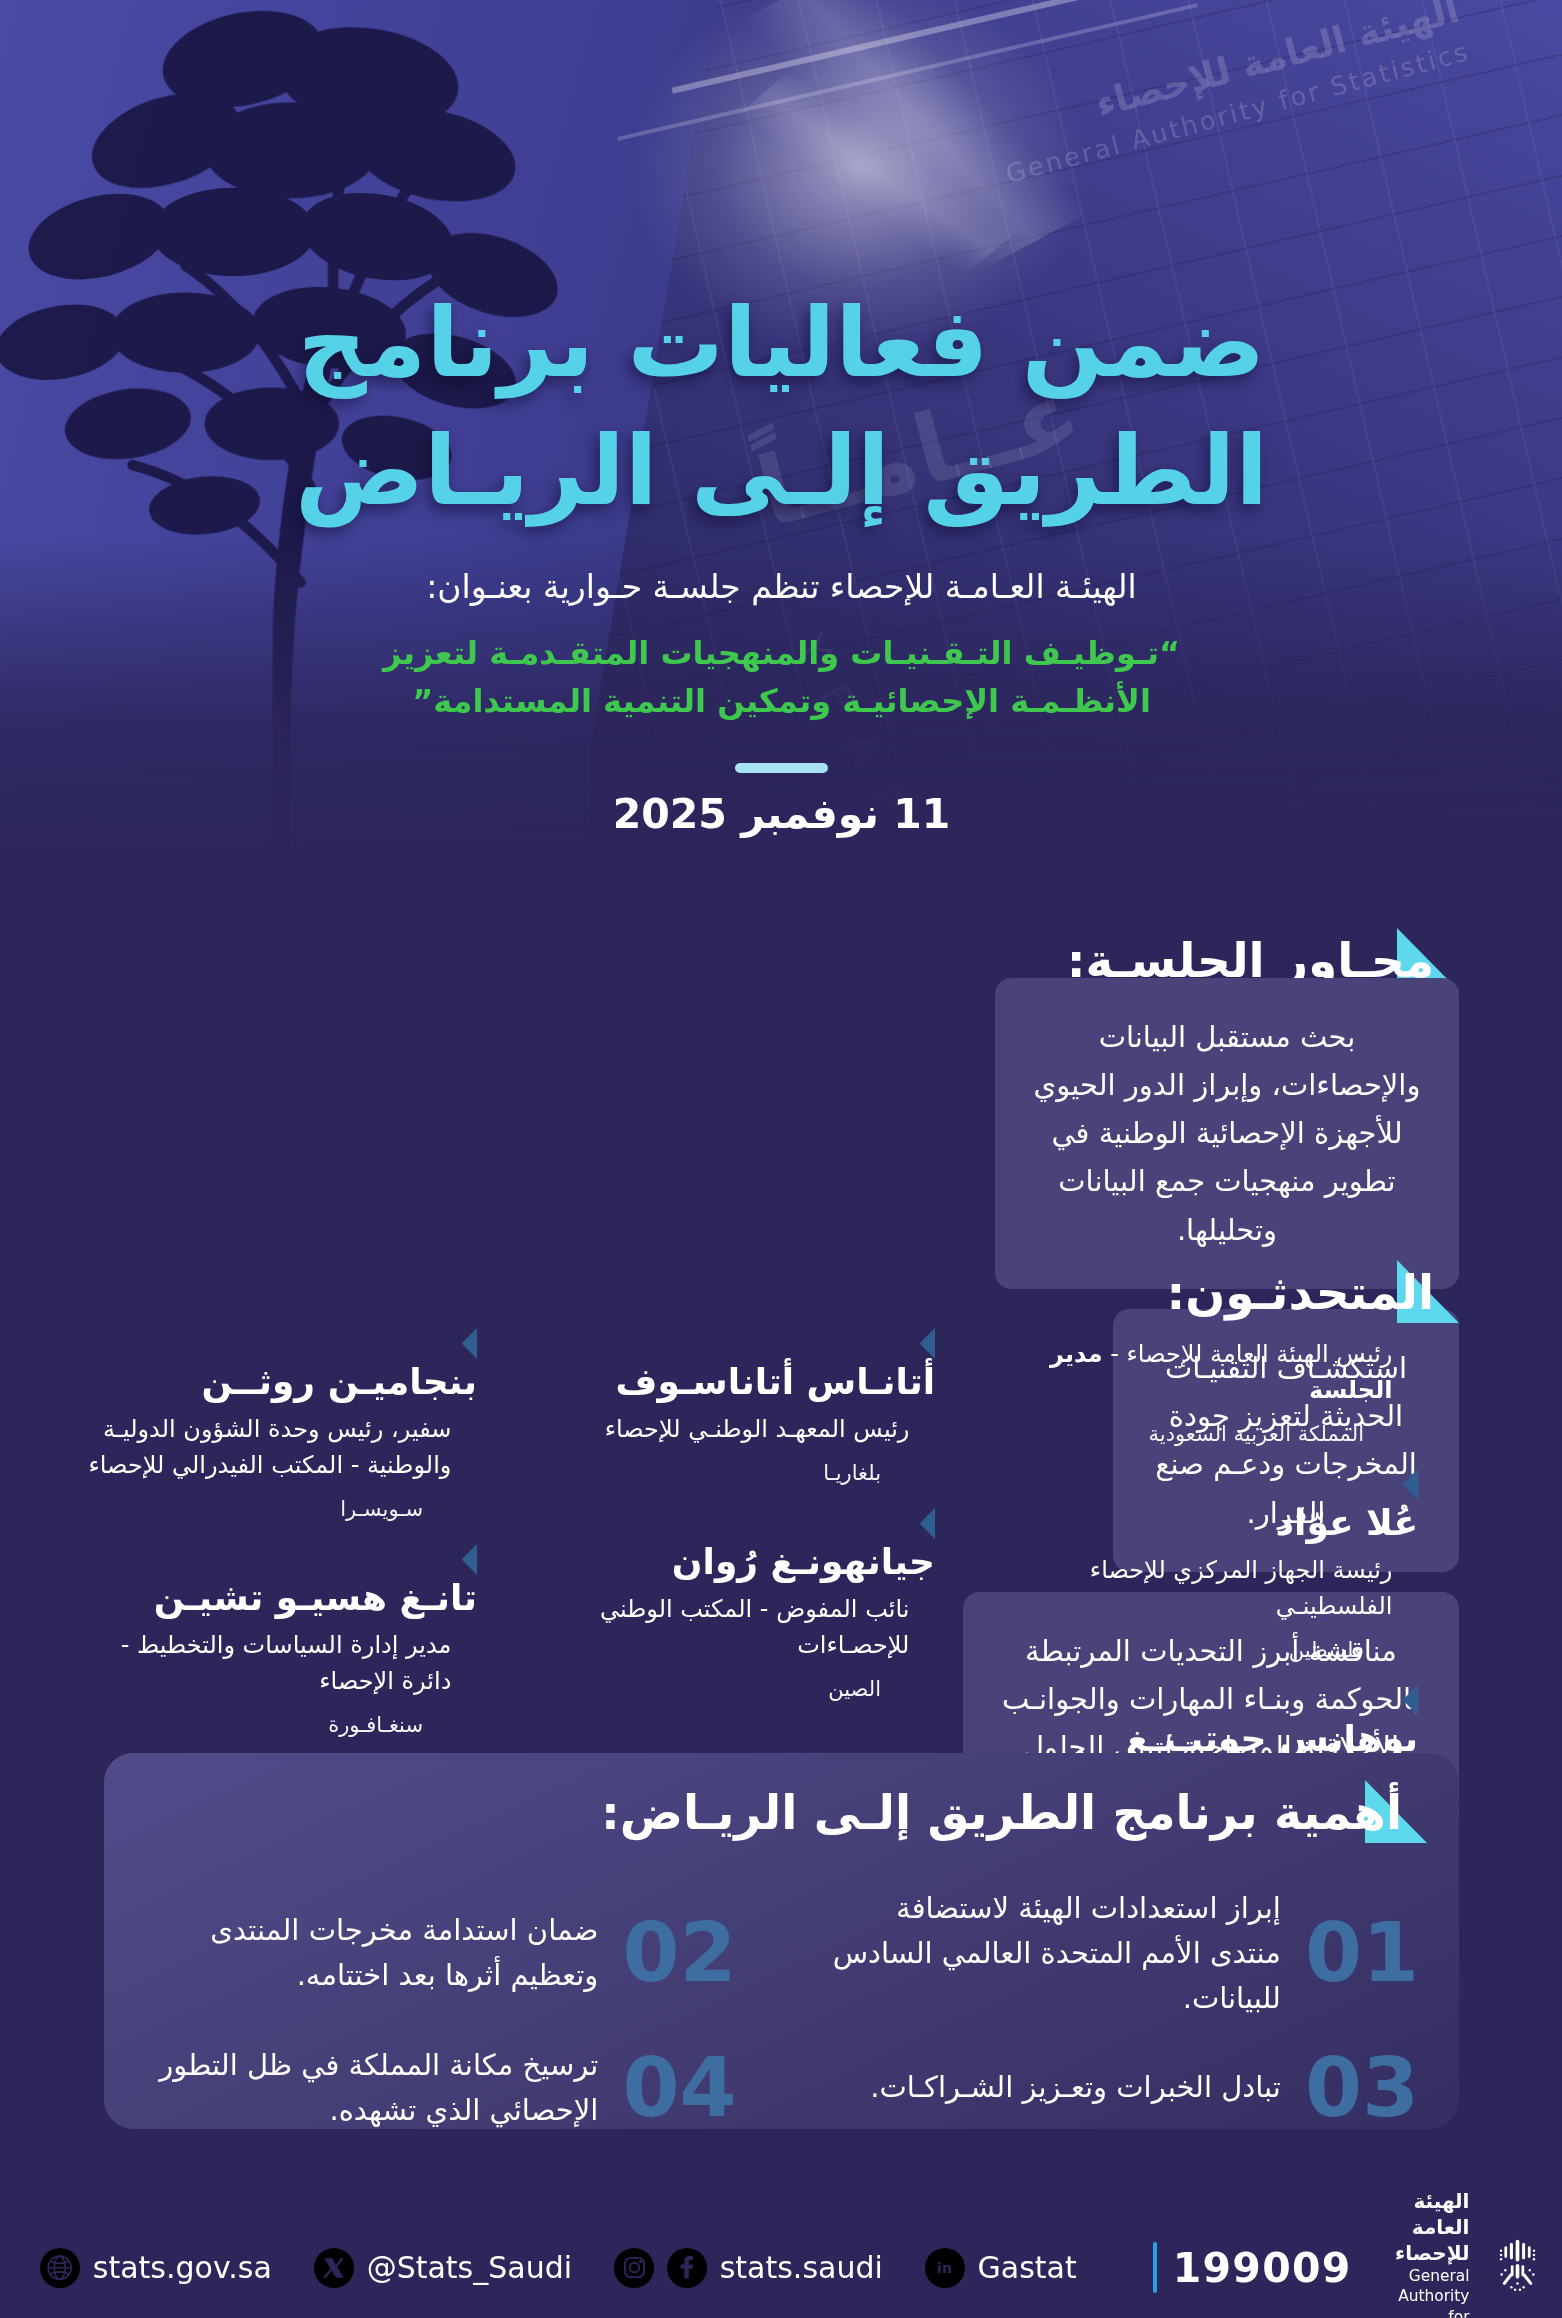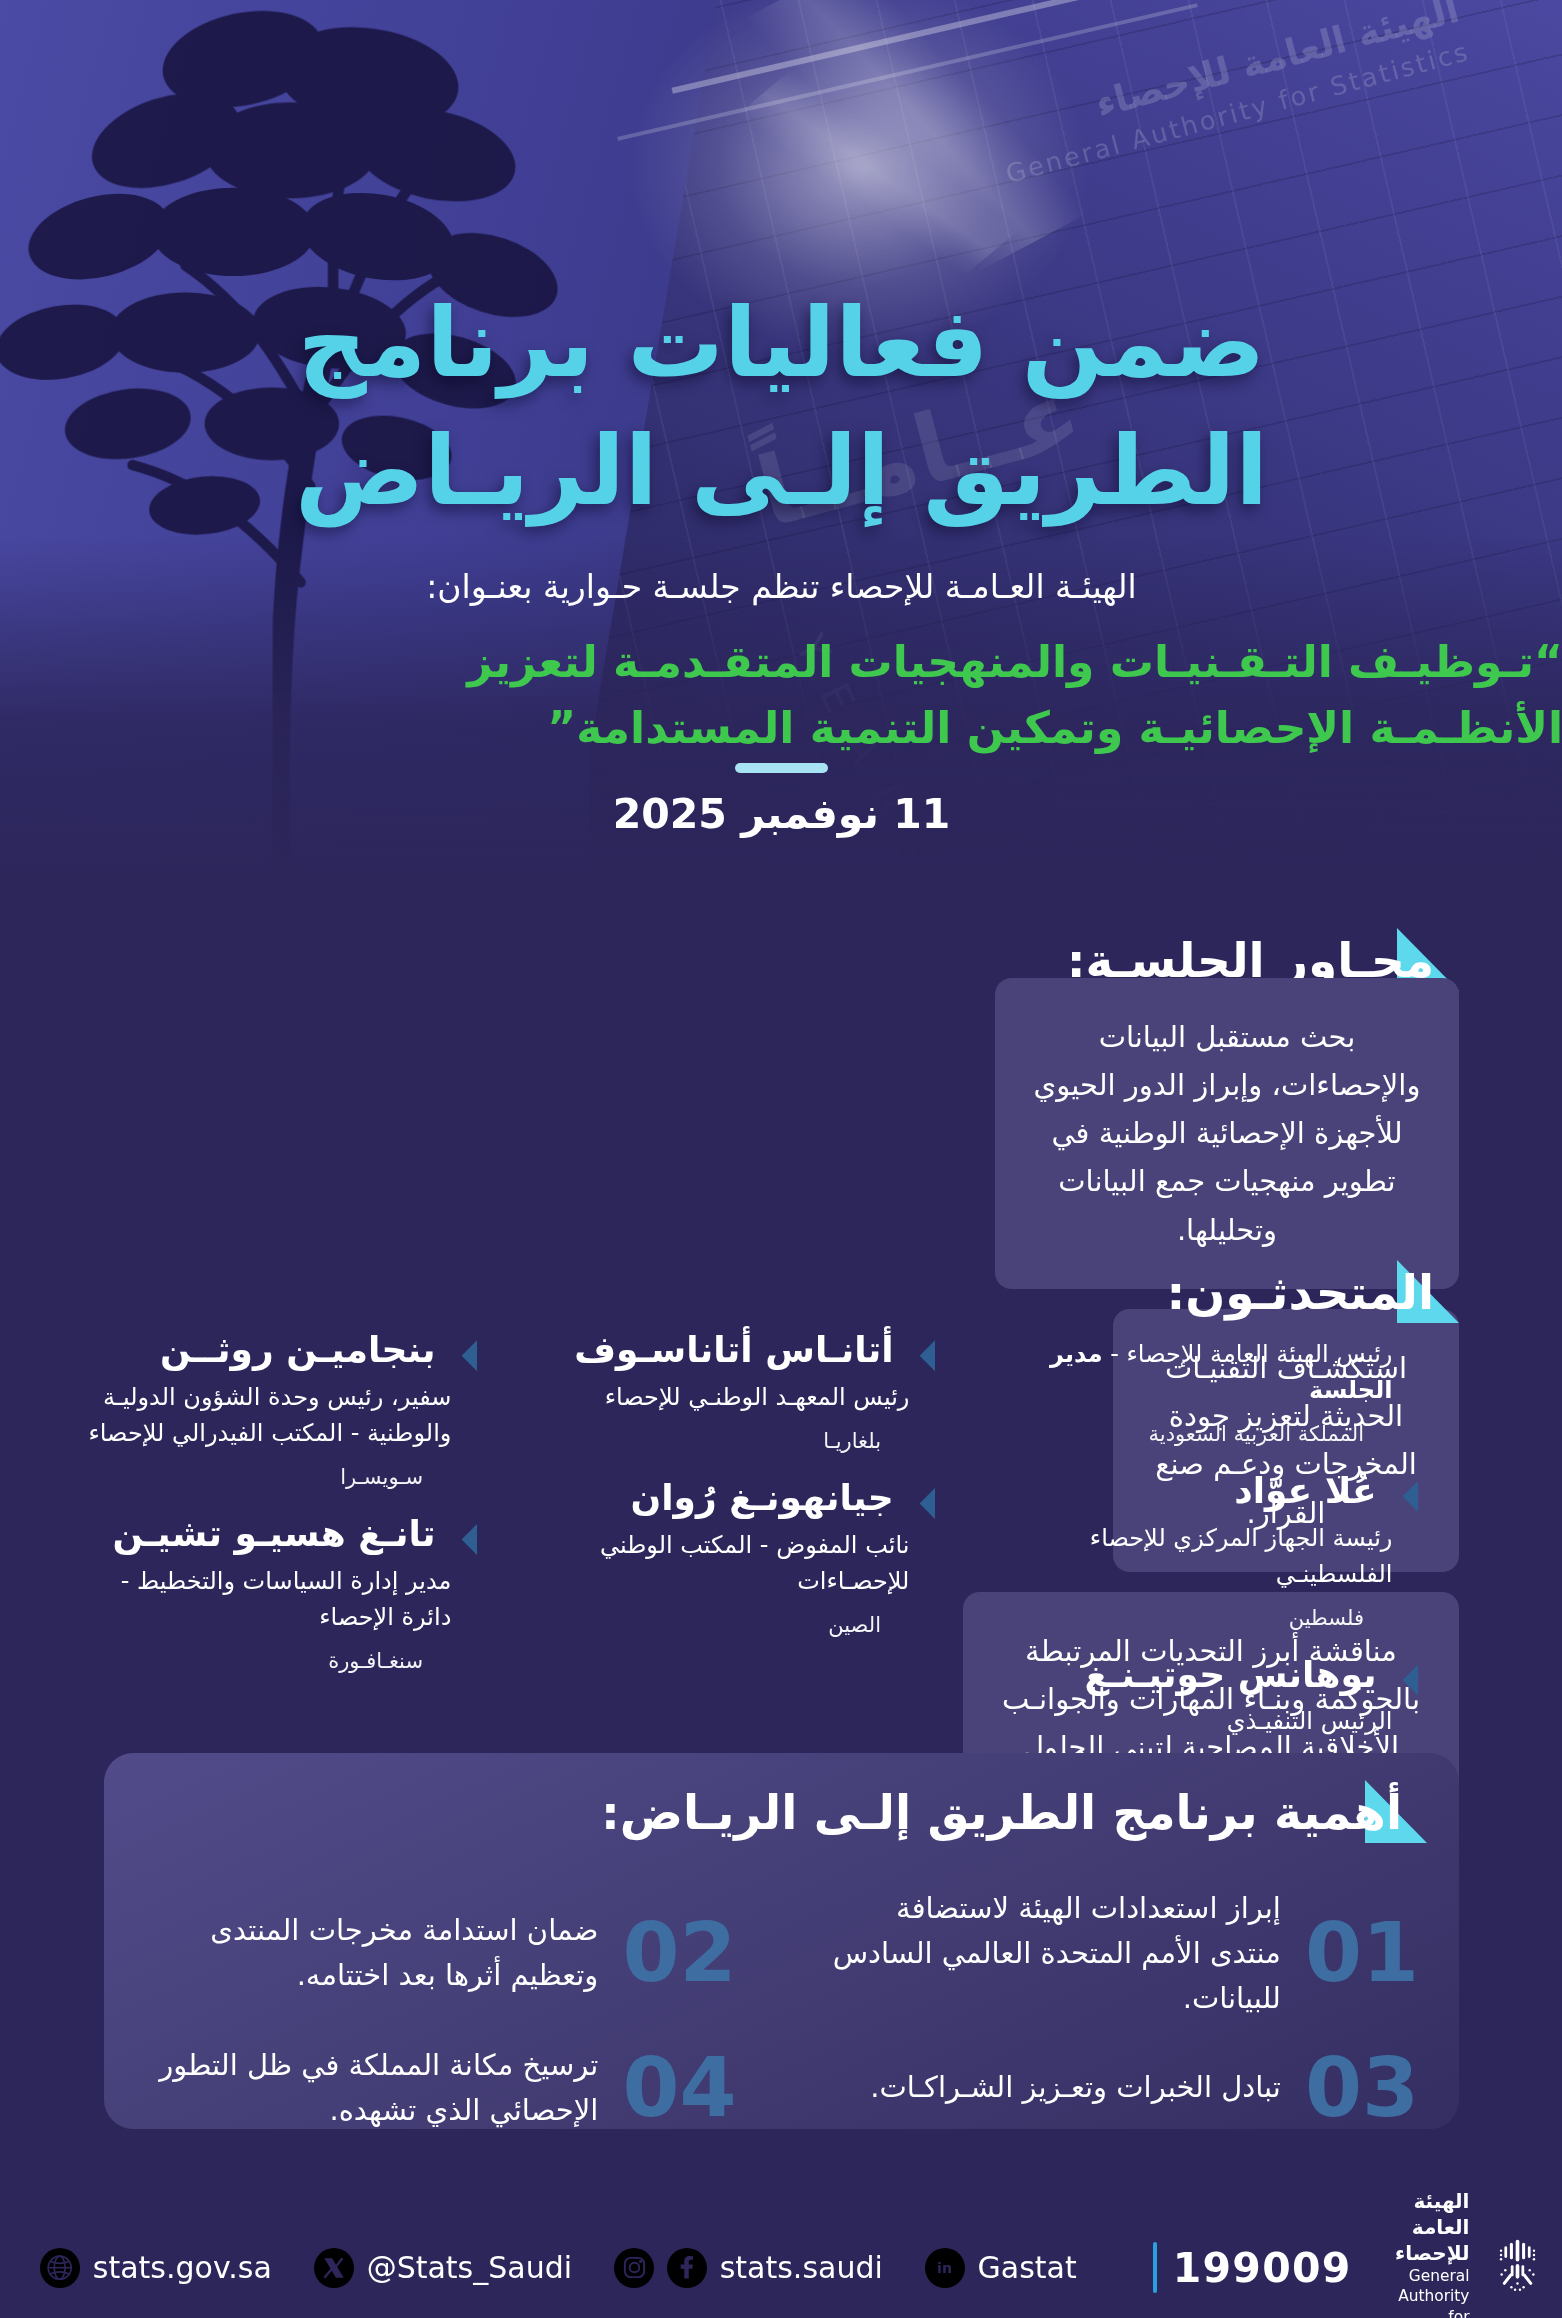--- a/index.html
+++ b/index.html
@@ -35,22 +35,22 @@
   .tree{position:absolute;top:-12.8px;left:-45px;}
   .hero-fade{position:absolute;left:0;right:0;bottom:0;height:333px;
         background:linear-gradient(180deg,rgba(44,38,91,0) 0%,rgba(44,38,91,.85) 55%,#2c265b 100%);}
 
   
   .title{position:absolute;top:280px;left:0;right:0;text-align:center;z-index:3;
         color:#55d2e7;font-weight:900;font-size:96px;line-height:1.33;
         text-shadow:-3.8px 6.4px 14px rgba(10,8,40,.5);}
   .subtitle{position:absolute;top:567px;left:0;right:0;text-align:center;z-index:3;
         font-size:33px;font-weight:500;color:#ffffff;}
-  .session-quote{position:absolute;top:629px;left:0;right:0;z-index:3;
-        font-size:44px;font-weight:800;color:#3ec84d;line-height:1.5;}
+  .session-quote{position:absolute;top:629px;left:0;right:0;text-align:center;z-index:3;
+        font-size:32px;font-weight:800;color:#3ec84d;line-height:1.5;}
   .date-divider{position:absolute;top:763px;left:50%;margin-left:-47px;width:93px;height:9.6px;
         border-radius:6.4px;background:#a7e3f2;z-index:3;}
   .event-date{position:absolute;top:790px;left:0;right:0;text-align:center;z-index:3;
         font-size:41px;font-weight:800;color:#fff;}
 
   
   .sec-head{display:flex;align-items:flex-end;z-index:3;}
   .sec-head .tri{width:62px;height:63px;background:#5ed8ec;flex:none;
         clip-path:polygon(0 0,0 100%,100% 100%);}
   .sec-head h2{margin:0 -37px 0 0;position:relative;z-index:2;font-size:47px;font-weight:800;
@@ -66,21 +66,21 @@
   .card.c1{width:464px;}
   .card.c2{width:346px;margin-top:20.5px;}
   .card.c3{width:496px;margin-top:20.5px;}
 
   
   .sp-col{position:absolute;top:1328px;z-index:3;}
   .col1{right:145px;width:422px;}
   .col2{right:628px;width:390px;}
   .col3{right:1086px;width:410px;}
   .speaker{margin-bottom:23px;}
-  .s-row{display:flex;align-items:flex-end;gap:26px;}
+  .s-row{display:flex;align-items:flex-start;gap:1px;flex-direction:column;}
   .arrow-icon{width:15.4px;height:31px;background:#2e5e92;flex:none;
         clip-path:polygon(100% 0,100% 100%,0 50%);}
   .s-name{margin:0;font-size:36px;font-weight:800;color:#fff;line-height:1.2;}
   .s-role{margin:7.7px 25.6px 0 0;font-size:24px;line-height:1.5;color:#fff;}
   .s-role b{font-weight:800;}
   .s-country{margin:14px 54px 0 0;font-size:21px;opacity:.95;}
 
   
   .imp{position:absolute;top:1753px;right:104px;left:104px;height:376px;border-radius:29.4px;z-index:3;
         background:linear-gradient(155deg,#514b8a 0%,#453f77 45%,#342e62 100%);}

